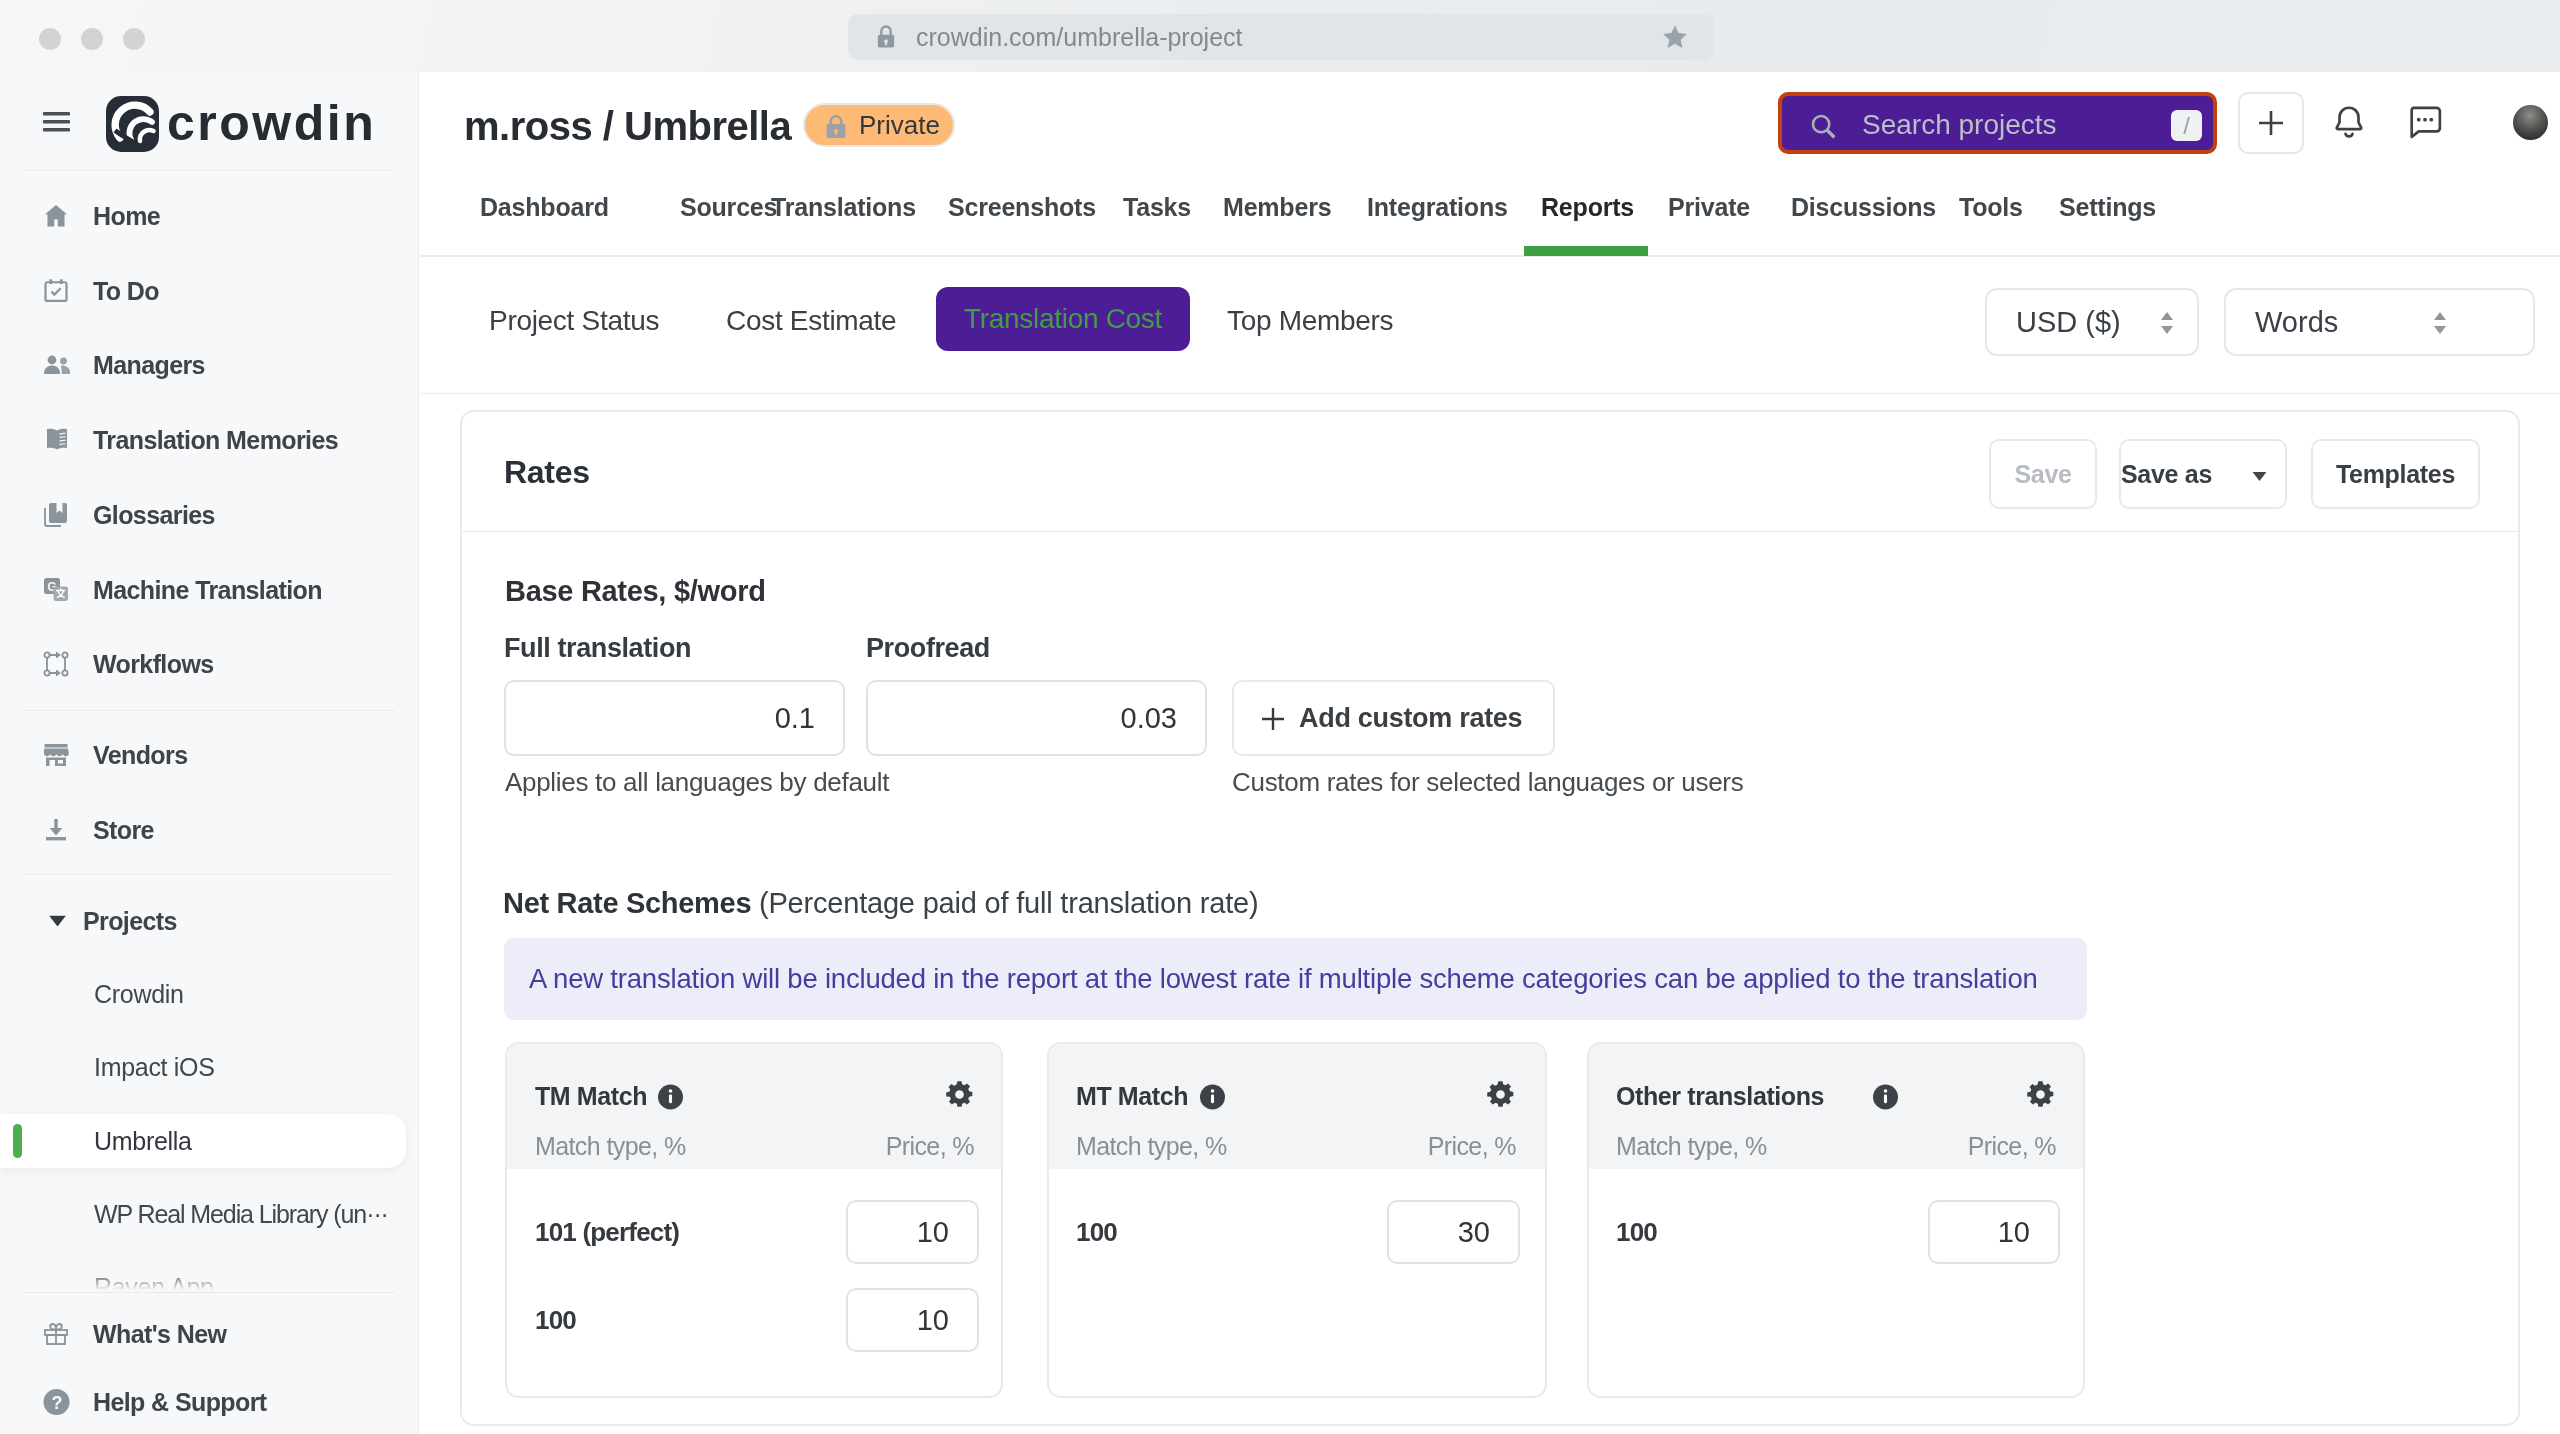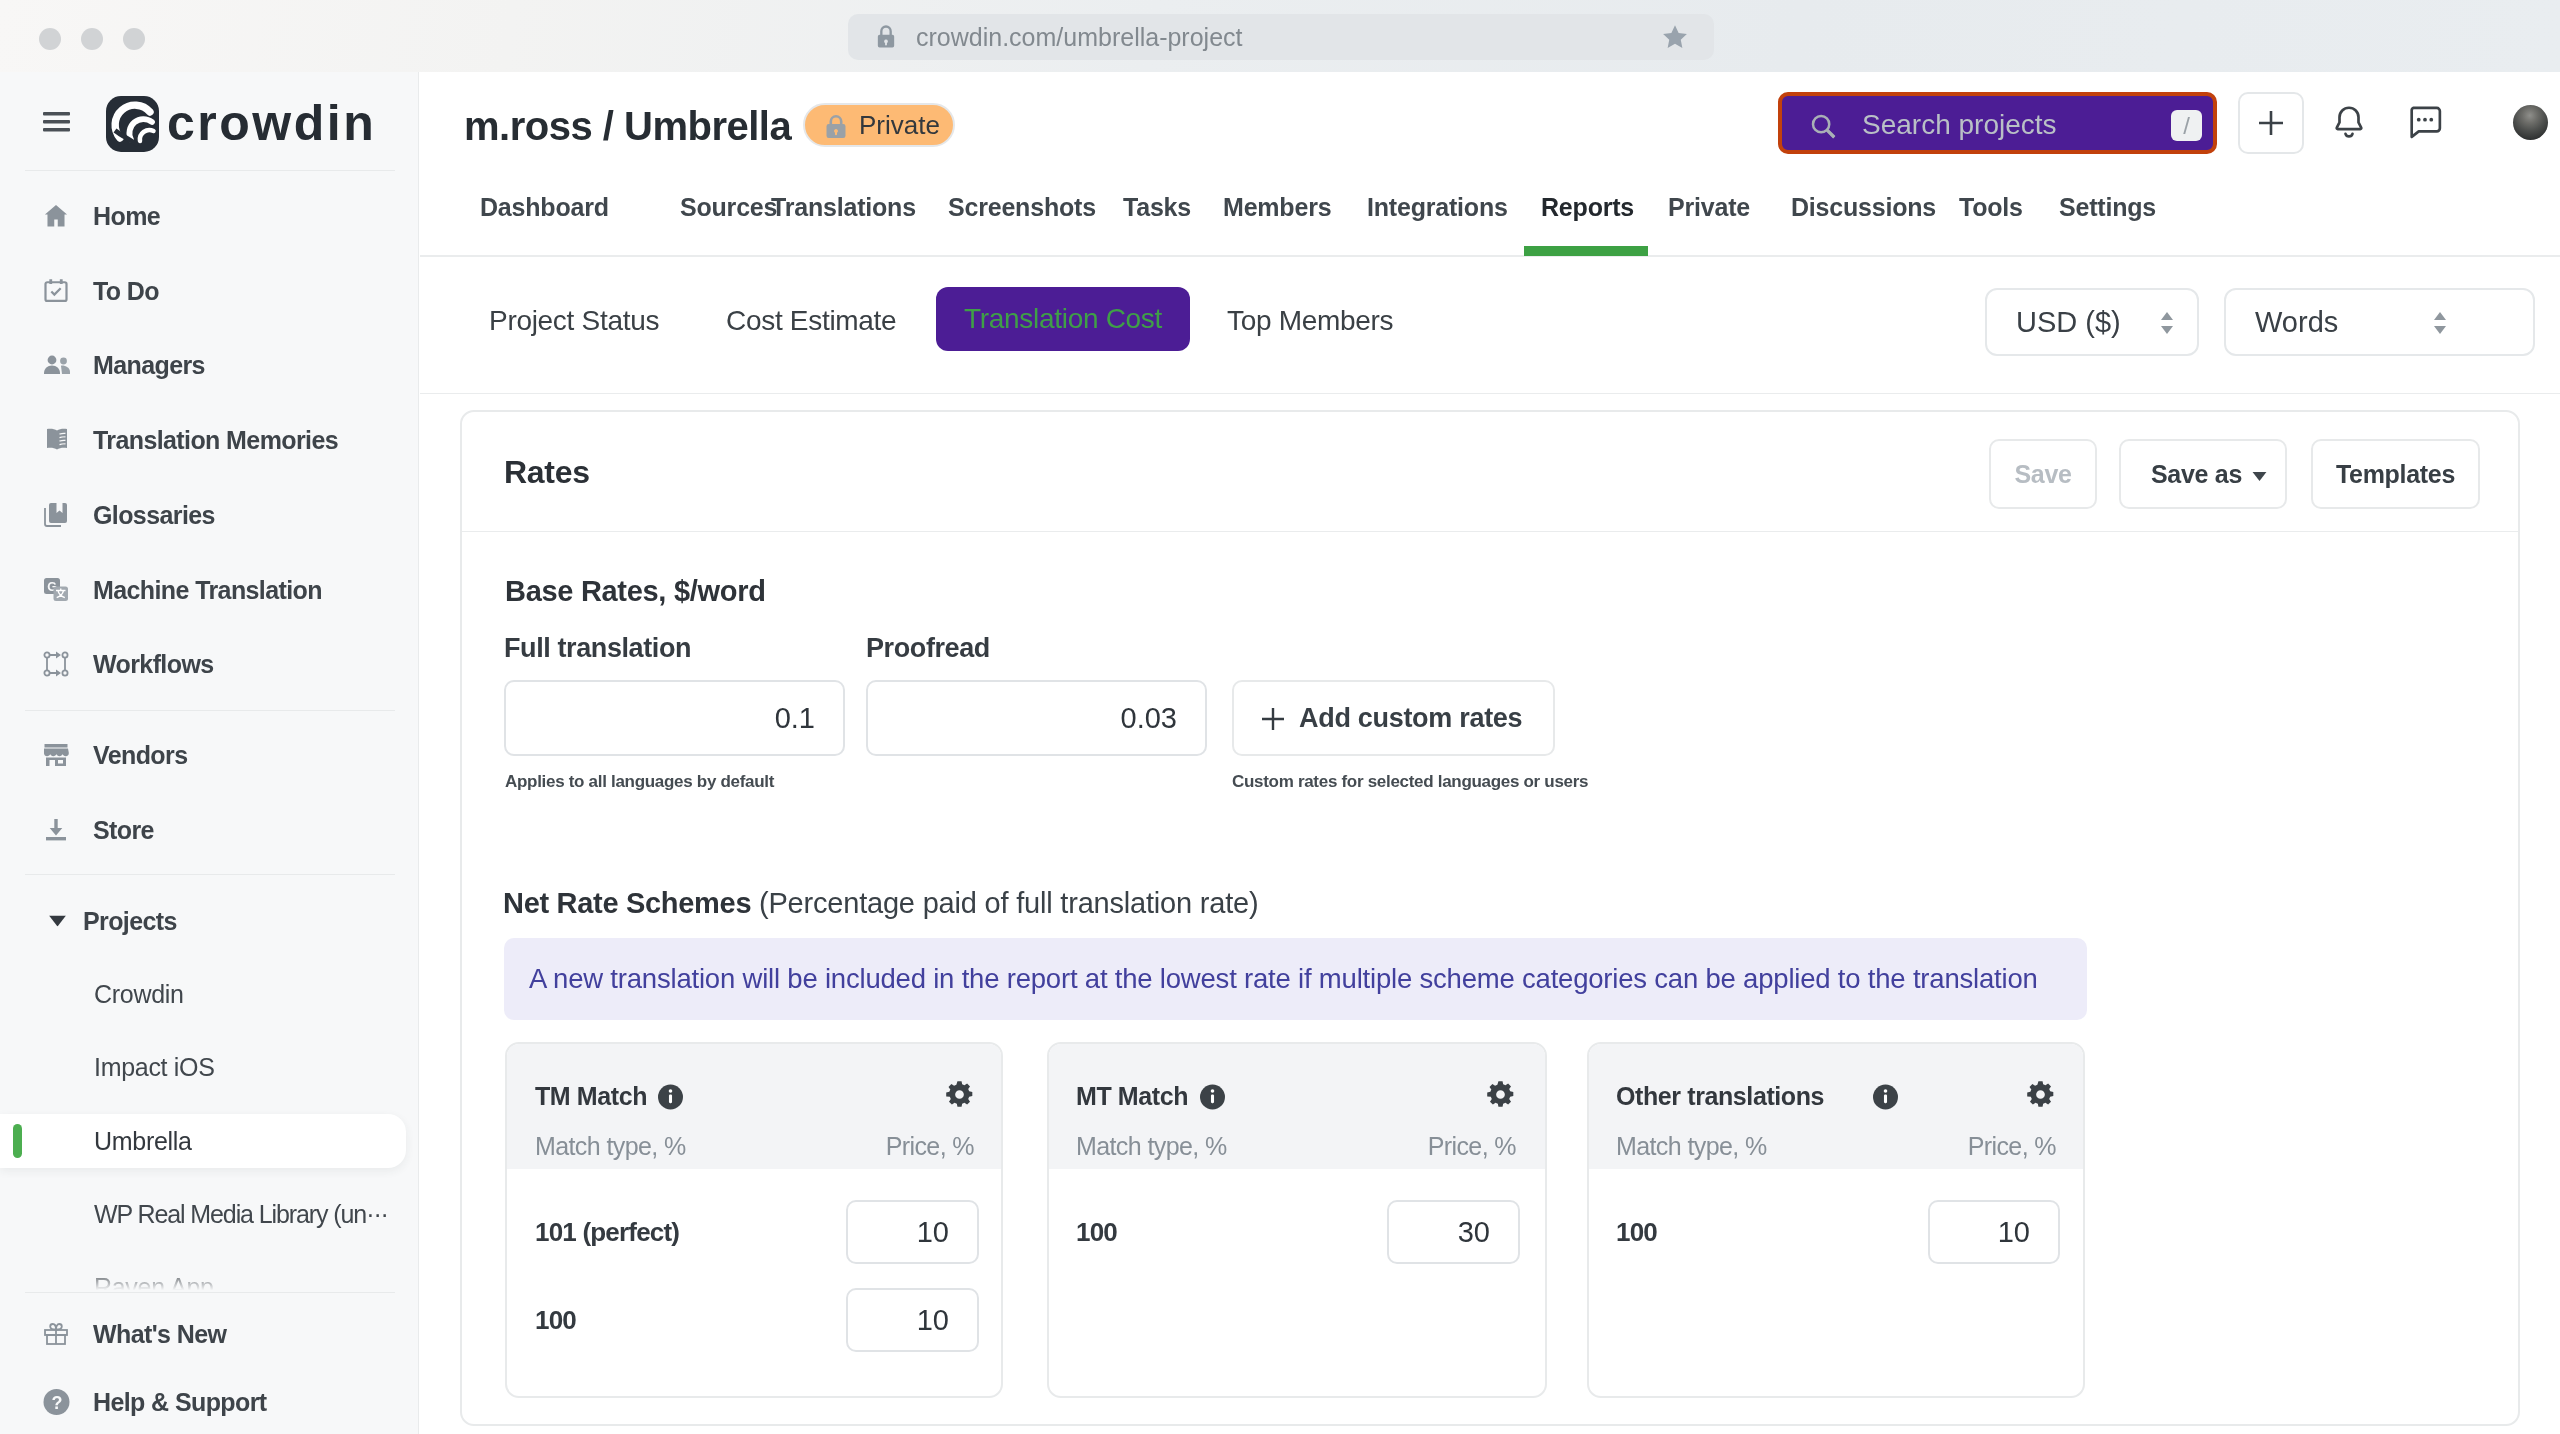--- a/index.html
+++ b/index.html
@@ -43,21 +43,21 @@
 
 #card { position:absolute; left:460px; top:410px; width:2060px; height:1016px; border:2px solid #e8eaeb; border-radius:14px; background:#fff; }
 #cardhead { position:absolute; left:0; top:0; width:100%; height:120px; border-bottom:1px solid #eaeced; }
 #rates { position:absolute; left:42px; top:42px; font-size:32px; font-weight:bold; color:#2b3036; letter-spacing:-0.3px; }
 .btn { position:absolute; top:27px; height:70px; border:2px solid #e7e9ea; border-radius:10px; background:#fff; text-align:center; font-size:25px; font-weight:bold; color:#383f45; letter-spacing:-0.3px; line-height:66px; }
 
 .h2 { position:absolute; font-size:29px; font-weight:bold; color:#2e3339; letter-spacing:-0.3px; transform:translateY(-50%); white-space:nowrap; }
 .lbl { position:absolute; font-size:27px; font-weight:bold; color:#363c42; letter-spacing:-0.4px; transform:translateY(-50%); white-space:nowrap; }
 .inp { position:absolute; border:2px solid #e0e3e6; border-radius:10px; background:#fff; }
 .inp span { position:absolute; right:28px; top:50%; transform:translateY(-50%); font-size:29px; color:#2f353b; }
-.helper { position:absolute; font-size:17px; color:#454c52; letter-spacing:-0.3px; transform:translateY(-50%); white-space:nowrap;font-weight:bold; }
+.helper { position:absolute; font-size:26px; color:#454c52; letter-spacing:-0.3px; transform:translateY(-50%); white-space:nowrap; }
 
 #banner { position:absolute; left:42px; top:526px; width:1583px; height:82px; background:#edecf9; border-radius:10px; }
 #banner span { position:absolute; left:25px; top:50%; transform:translateY(-50%); font-size:27.5px; color:#42409d; letter-spacing:-0.2px; white-space:nowrap; }
 
 .scard { position:absolute; top:630px; height:356px; border:2px solid #e8eaeb; border-radius:14px; background:#fff; overflow:hidden; }
 .schead { position:absolute; left:0; top:0; width:100%; height:125px; background:#f3f4f6; }
 .sctitle { position:absolute; top:52px; font-size:25px; font-weight:bold; color:#33383e; letter-spacing:-0.4px; transform:translateY(-50%); white-space:nowrap; }
 .collbl { position:absolute; top:102px; font-size:25px; color:#878f97; letter-spacing:-0.6px; transform:translateY(-50%); white-space:nowrap; }
 .rowlbl { position:absolute; font-size:26px; font-weight:bold; color:#343a40; letter-spacing:-0.8px; transform:translateY(-50%); white-space:nowrap; }
 </style>
@@ -259,21 +259,21 @@
   <svg class="abs" style="left:206px;top:22px;" width="16" height="22" viewBox="0 0 16 22">
       <path fill="#8f979e" d="M8 0l6 8H2zM8 22l-6-8h12z"></path>
     </svg>
 </div>
 <div id="subline"></div>
 
 <div id="card">
   <div id="cardhead">
     <div id="rates">Rates</div>
     <div class="btn" style="left:1527px;width:108px;color:#b7bdc3;">Save</div>
-    <div class="btn" style="left:1657px;width:168px;text-align:left;"><span style="margin-left:30px;">Save as</span>
+    <div class="btn" style="left:1657px;width:168px;text-align:left;"><span style="">Save as</span>
       <svg class="abs" style="left:131px;top:31px;" width="15" height="9" viewBox="0 0 20 13">
           <path fill="#3f464c" d="M0 0h20L10 13z"></path>
         </svg>
     </div>
     <div class="btn" style="left:1849px;width:169px;">Templates</div>
   </div>
   <div class="h2" style="left:43px;top:179px;">Base Rates, $/word</div>
   <div class="lbl" style="left:42px;top:236px;">Full translation</div>
   <div class="lbl" style="left:404px;top:236px;">Proofread</div>
   <div class="inp" style="left:42px;top:268px;width:341px;height:76px;">

